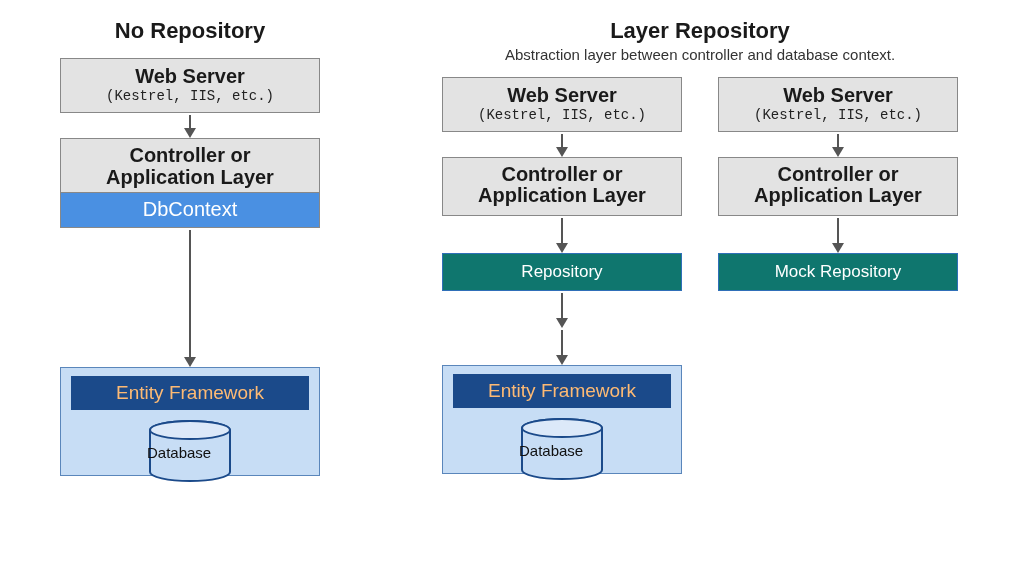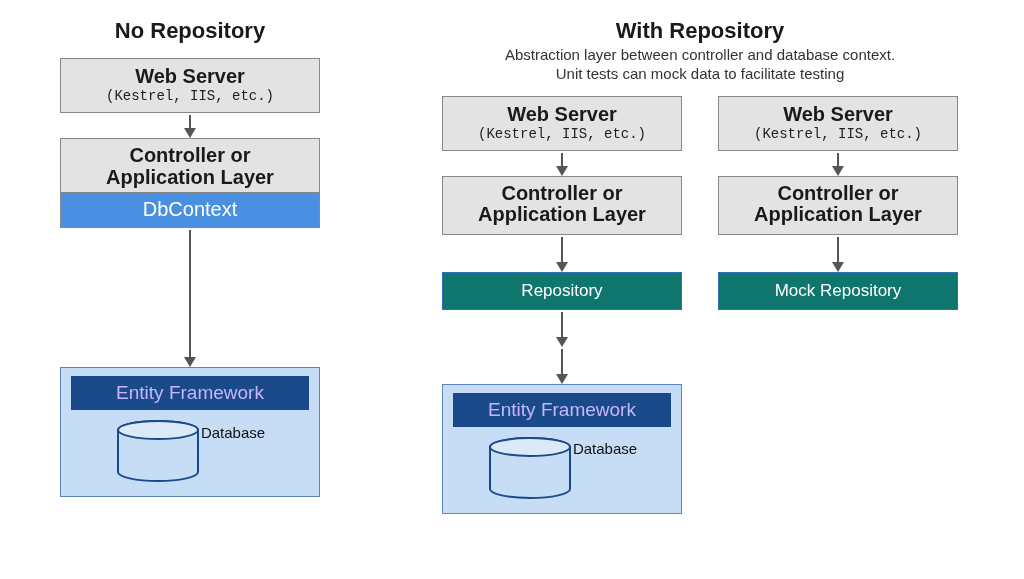--- a/index.html
+++ b/index.html
@@ -130,30 +130,30 @@
     background: #c7ddf5;
     border: 1px solid #5a86bb;
     padding: 8px 10px 14px 10px;
     display: flex;
     flex-direction: column;
     align-items: center;
   }
   .ef-title {
     width: 100%;
     background: #1b4a8a;
-    color: #c4b5fd;
+    color: #fdba74;
     text-align: center;
     font-size: 19px;
     padding: 6px 4px;
   }
   .db {
     margin-top: 10px;
     display: flex;
-    flex-direction: row;
-    align-items: center;
+    flex-direction: column;
+    align-items: flex-start;
   }
   .db svg { display: block; }
   .db-label {
     position: relative;
     margin-top: -38px;
     font-size: 15px;
     color: #111;
   }
 </style>
 </head>
@@ -196,24 +196,23 @@
             <ellipse cx="43" cy="10" rx="40" ry="9" fill="#dce9f9" stroke="#1b4a8a" stroke-width="2"></ellipse>
           </svg>
           <div class="db-label">Database</div>
         </div>
       </div>
 
     </div>
   </div>
 
   <div class="col-right">
-    <div class="title">With Repository</div>
+    <div class="title">Layer Repository</div>
     <div class="subtitle">
       <span>Abstraction layer between controller and database context.</span><br>
-      <span>Unit tests can mock data to facilitate testing</span>
     </div>
 
     <div class="right-cols">
 
       <div class="stack">
 
         <div class="box-gray">
           <div class="big">Web Server</div>
           <div class="small">(Kestrel, IIS, etc.)</div>
         </div>

